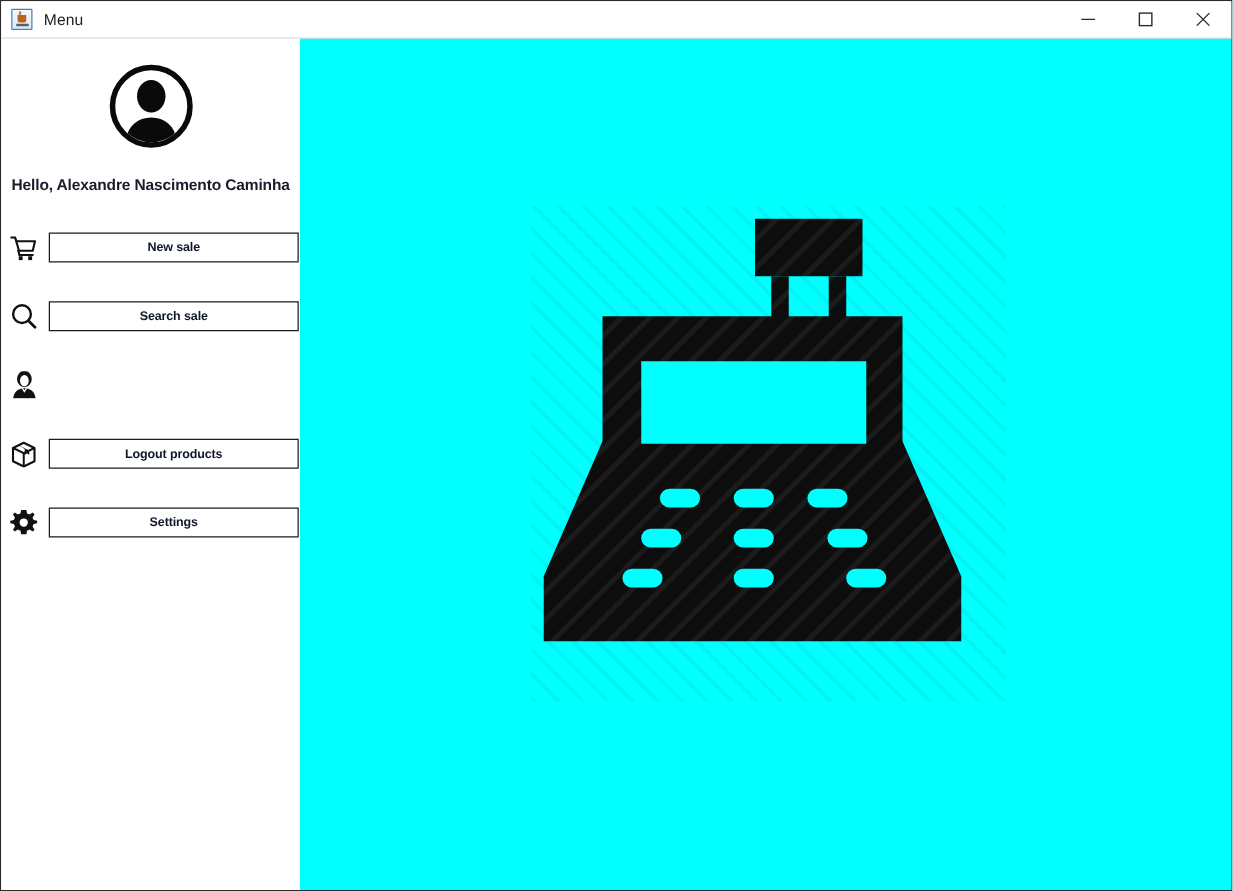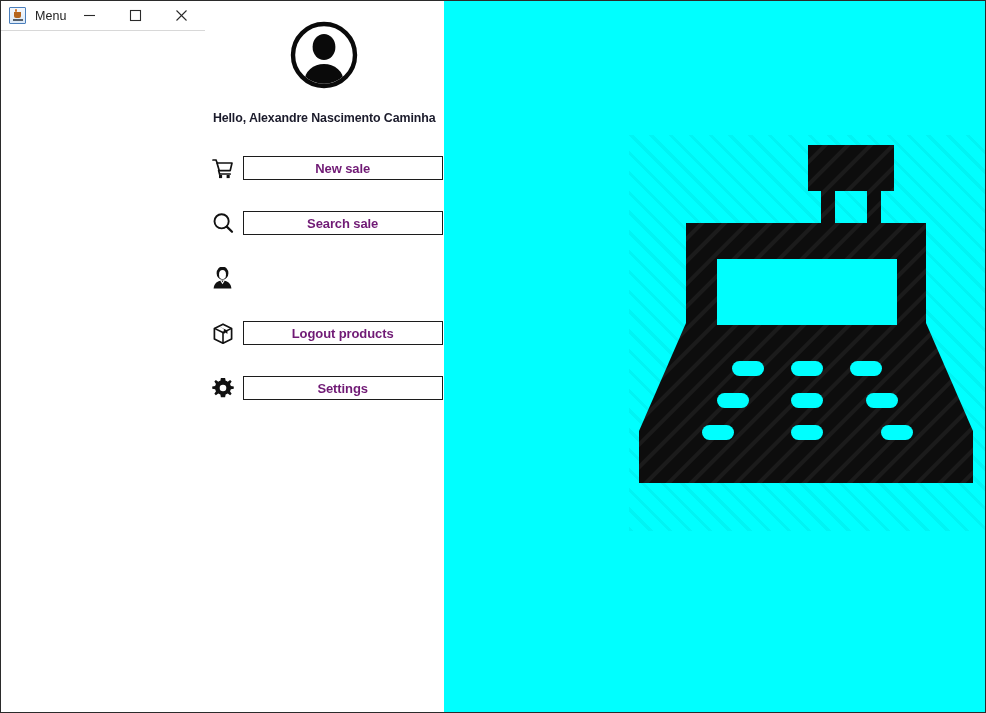--- a/index.html
+++ b/index.html
@@ -8,21 +8,21 @@
     background: #ffffff;
     font-family: "Liberation Sans", sans-serif;
     overflow: hidden;
   }
   .window {
     position: relative;
     width: 986px; height: 713px;
     background: #ffffff;
     border: 1px solid #2b2b2b;
     display: flex;
-    flex-direction: row;
+    flex-direction: column;
   }
   
   .titlebar {
     height: 30px;
     flex: 0 0 30px;
     display: flex;
     align-items: center;
     background: #ffffff;
     border-bottom: 1px solid #d8d8d8;
   }
@@ -102,23 +102,23 @@
     display: flex; align-items: center; justify-content: center;
   }
   .menu-btn {
     margin-left: 5px;
     width: 200px;
     height: 24px;
     border: 1px solid #1c1c1c;
     background: #ffffff;
     display: flex; align-items: center; justify-content: center;
     font-family: "Liberation Sans", sans-serif;
-    font-size: 13px;
+    font-size: 10px;
     font-weight: bold;
-    color: #701a75;
+    color: #0f172a;
     cursor: default;
     letter-spacing: -.1px;
   }
   
   .main {
     flex: 1;
     background: #00ffff;
     position: relative;
     overflow: hidden;
   }

